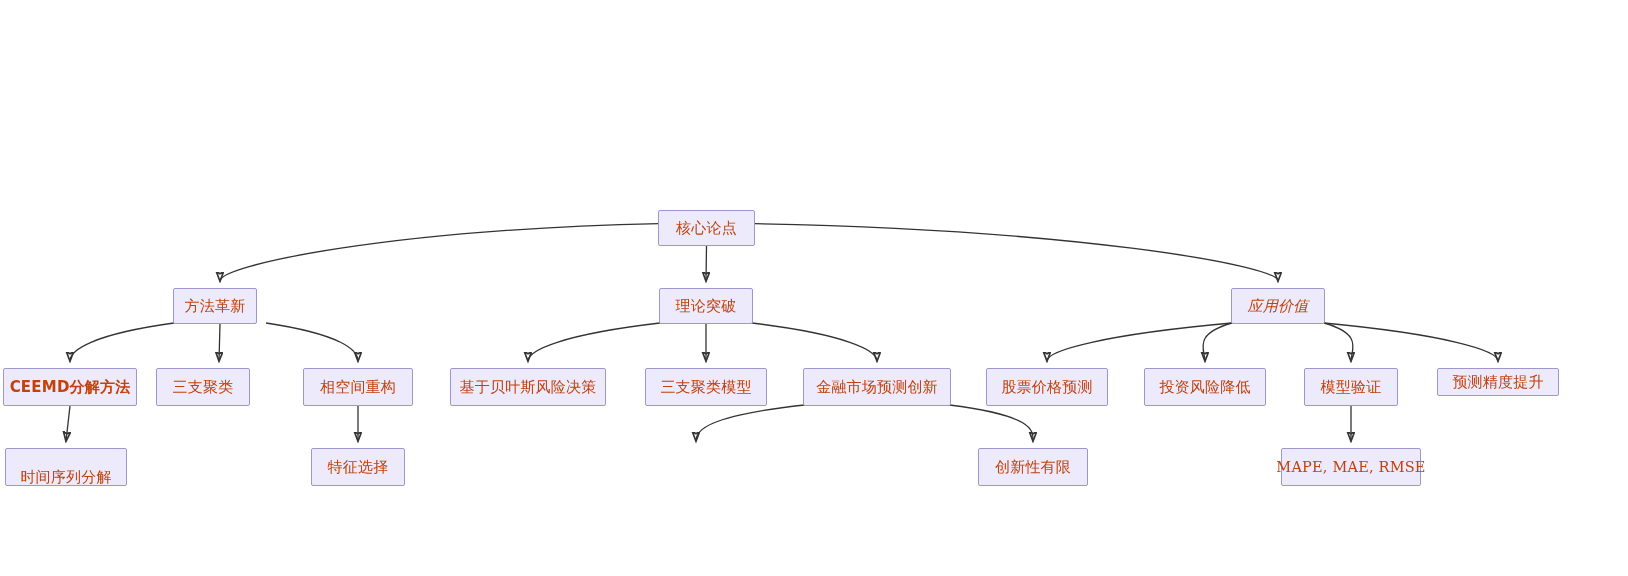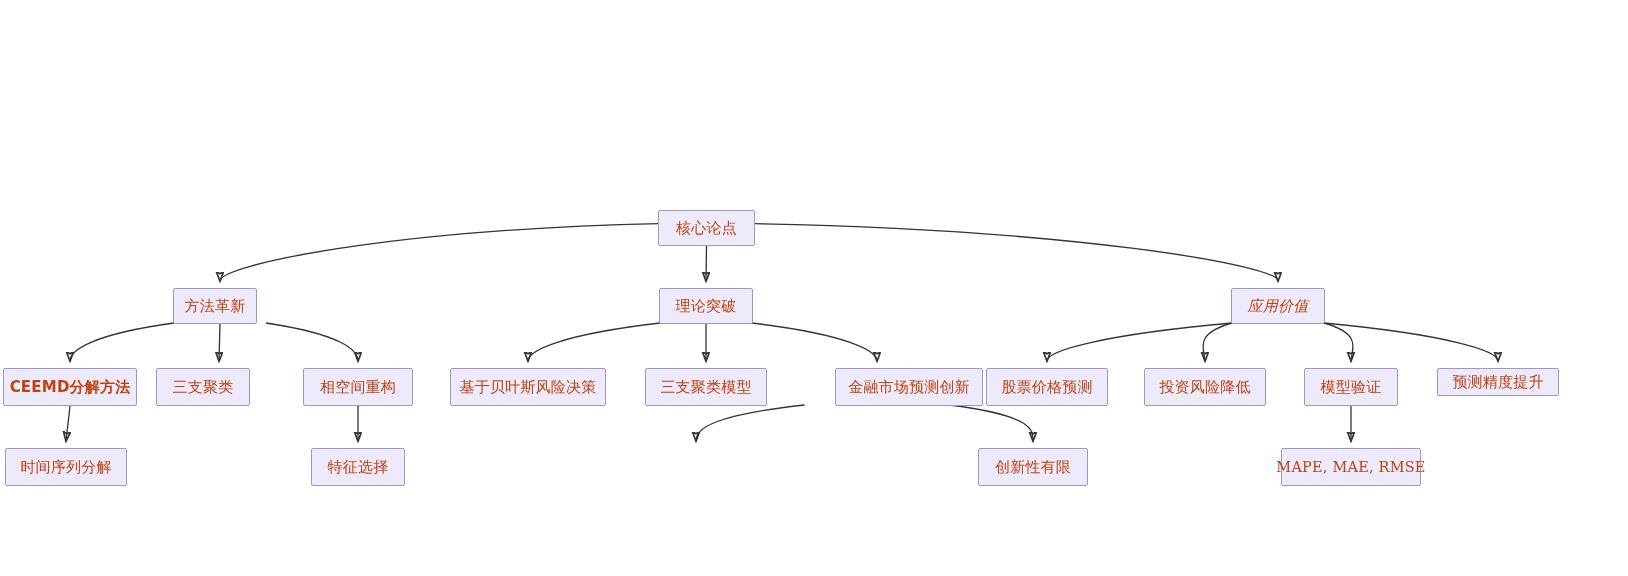--- a/index.html
+++ b/index.html
@@ -110,36 +110,36 @@
       </div>
       <div class="node" style="left: 450px; top: 368px; width: 156px; height: 38px;">
         <span class="node-label">基于贝叶斯风险决策</span>
       </div>
       <div class="node" style="left: 303px; top: 368px; width: 110px; height: 38px;">
         <span class="node-label">相空间重构</span>
       </div>
       <div class="node" style="left: 645px; top: 368px; width: 122px; height: 38px;">
         <span class="node-label">三支聚类模型</span>
       </div>
-      <div class="node" style="left: 803px; top: 368px; width: 148px; height: 38px; margin-left: 32px;">
+      <div class="node" style="left: 803px; top: 368px; width: 148px; height: 38px;">
         <span class="node-label">金融市场预测创新</span>
       </div>
       <div class="node" style="left: 986px; top: 368px; width: 122px; height: 38px;">
         <span class="node-label">股票价格预测</span>
       </div>
       <div class="node" style="left: 1144px; top: 368px; width: 122px; height: 38px;">
         <span class="node-label">投资风险降低</span>
       </div>
       <div class="node" style="left: 1304px; top: 368px; width: 94px; height: 38px;">
         <span class="node-label">模型验证</span>
       </div>
       <div class="node" style="left: 1437px; top: 368px; width: 122px; height: 28px;">
         <span class="node-label">预测精度提升</span>
       </div>
-      <div class="node" style="left: 5px; top: 448px; width: 122px; height: 38px;">
+      <div class="node" style="left: 5px; top: 448px; width: 122px; height: 38px; align-items: flex-end;">
         <span class="node-label">时间序列分解</span>
       </div>
       <div class="node" style="left: 311px; top: 448px; width: 94px; height: 38px;">
         <span class="node-label">特征选择</span>
       </div>
       <div class="node" style="left: 978px; top: 448px; width: 110px; height: 38px;">
         <span class="node-label">创新性有限</span>
       </div>
       <div class="node latin" style="left: 1281px; top: 448px; width: 140px; height: 38px;">
         <span class="node-label">MAPE, MAE, RMSE</span>

